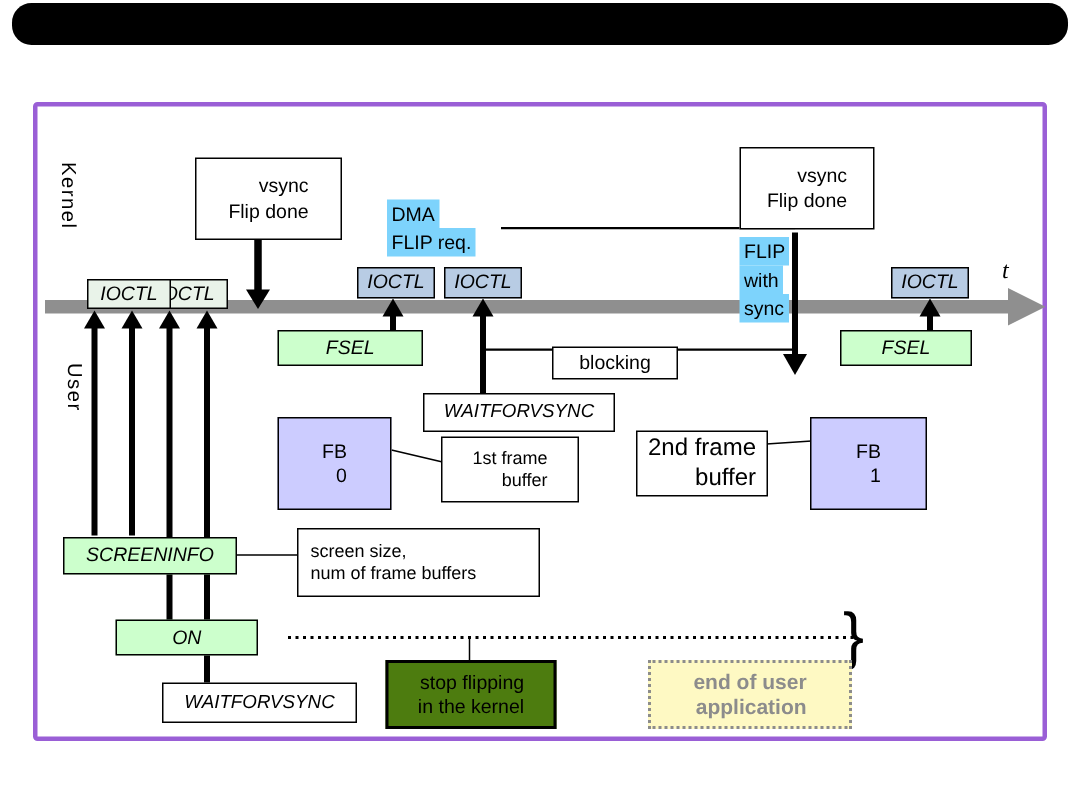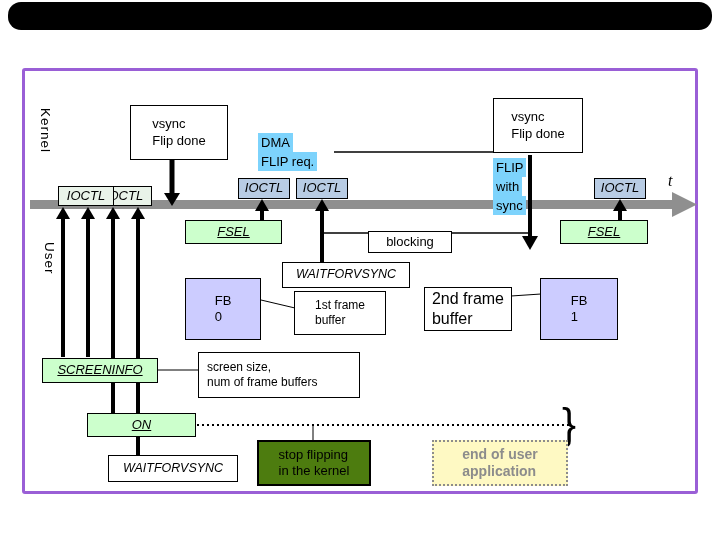--- a/index.html
+++ b/index.html
@@ -4,23 +4,23 @@
 <style>
   html,body{margin:0;padding:0;background:#fff;}
   .canvas{position:relative;width:720px;height:540px;background:#fff;overflow:hidden;
           font-family:"Liberation Sans",sans-serif;color:#000;}
   .topbar{position:absolute;left:8px;top:2px;width:704px;height:28px;background:#000;
           border-radius:13px;z-index:0;}
   .slide{position:absolute;left:22px;top:68px;width:676px;height:426px;background:#fff;
          border:3px solid #9a5fd6;border-radius:3px;z-index:0;box-sizing:border-box;}
   .lines{position:absolute;left:0;top:0;z-index:1;pointer-events:none;}
   .box{position:absolute;box-sizing:border-box;display:flex;align-items:center;justify-content:center;
-       text-align:left;white-space:pre-line;font-size:13px;line-height:1.25;z-index:2;}
+       text-align:right;white-space:pre-line;font-size:13px;line-height:1.25;z-index:2;}
   .bordered{border:1px solid #000;background:#fff;}
-  .green{background:#ccffcc;border:1px solid #000;text-decoration:underline;}
+  .green{background:#ccffcc;border:1px solid #000;}
   .blue{background:#b8cce4;border:1px solid #000;}
   .lav{background:#ccccff;border:1px solid #000;}
   .palegreen{background:#e9f3e9;border:1px solid #000;}
   .ital{font-style:italic;}
   .vlabel{position:absolute;writing-mode:vertical-rl;font-size:13.5px;letter-spacing:1px;z-index:2;}
   .hl{position:absolute;z-index:2;font-size:13px;line-height:19px;text-align:left;}
   .hl span{background:#7dd3fc;display:inline-block;padding:0 3px;}
   .tlabel{position:absolute;font-family:"Liberation Serif",serif;font-style:italic;font-size:16px;z-index:2;}
   .notebox{justify-content:flex-start;text-align:left;padding-left:8px;font-size:12px;}
   .muted{color:#8c8c8c;}
@@ -131,21 +131,21 @@
 buffer</div>
   <div class="box bordered" style="left:424px;top:287px;width:88px;height:44px;font-size:16px;">2nd frame
 buffer</div>
   <div class="box lav" style="left:540px;top:278px;width:78px;height:62px;">FB
 1</div>
 
   <div class="box green ital" style="left:42px;top:358px;width:116px;height:25px;">SCREENINFO</div>
   <div class="box bordered notebox" style="left:198px;top:352px;width:162px;height:46px;">screen size,
 num of frame buffers</div>
 
-  <div class="box green ital" style="left:87px;top:413px;width:109px;height:24px;">ON</div>
+  <div class="box green ital" style="left:77px;top:413px;width:95px;height:24px;">ON</div>
   <div class="brace" style="left:562px;top:402px;">}</div>
 
   <div class="box bordered ital" style="left:108px;top:455px;width:130px;height:27px;font-size:12.5px;">WAITFORVSYNC</div>
   <div class="box" style="left:257px;top:440px;width:114px;height:46px;border:2px solid #000;background:#4d7c0f;">stop flipping
 in the kernel</div>
   <div class="box muted" style="left:432px;top:440px;width:136px;height:46px;border:2px dotted #8c8c8c;background:#fef9c3;font-weight:bold;font-size:14px;">end of user
 application</div>
 
 </div>
 

